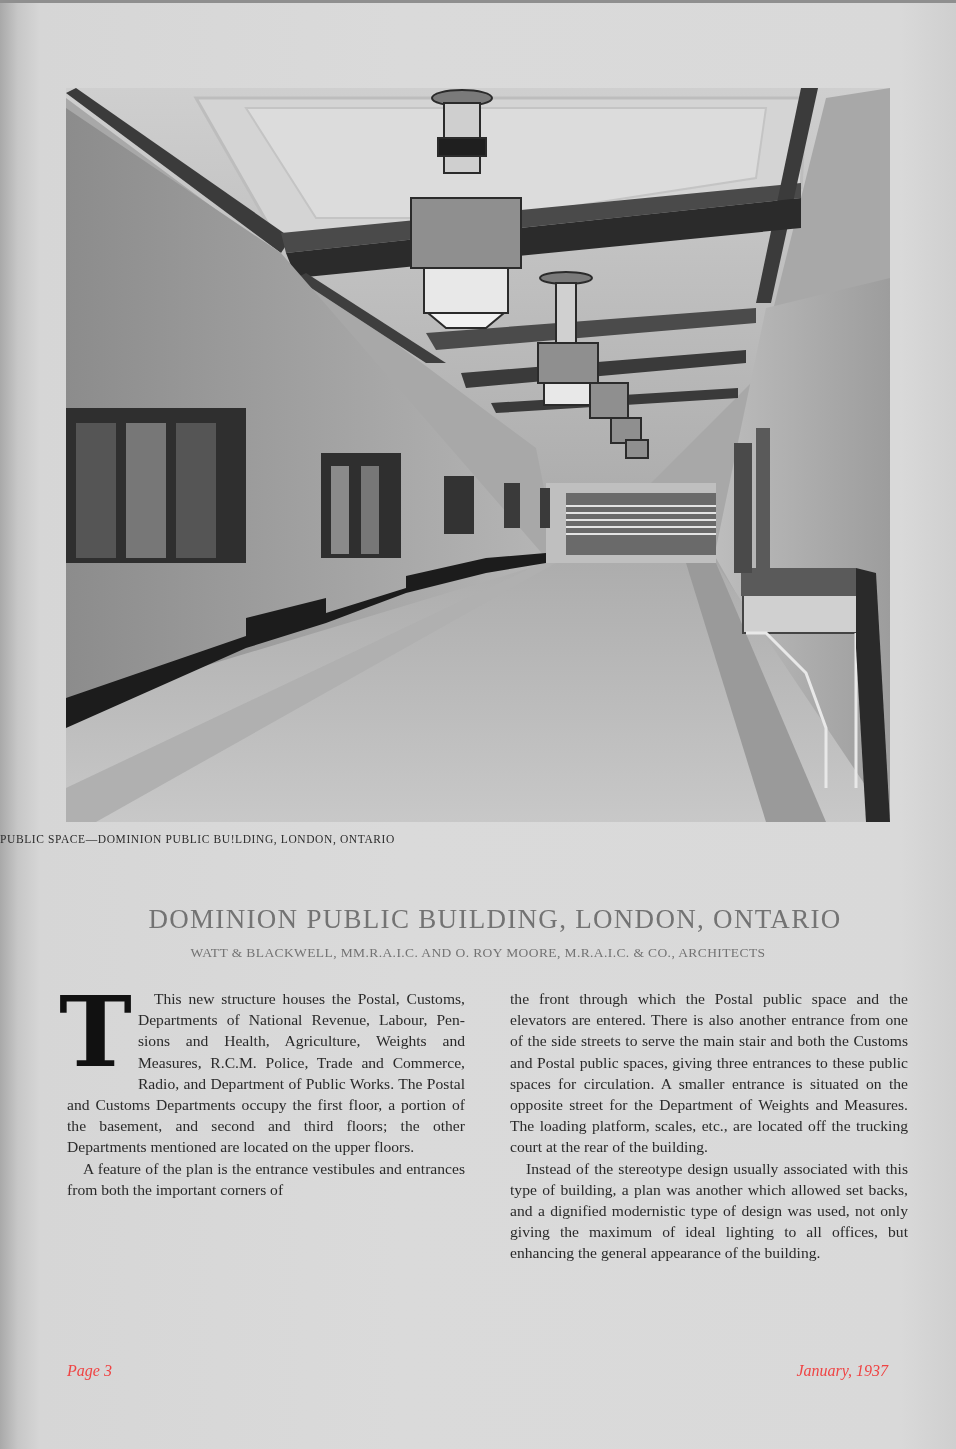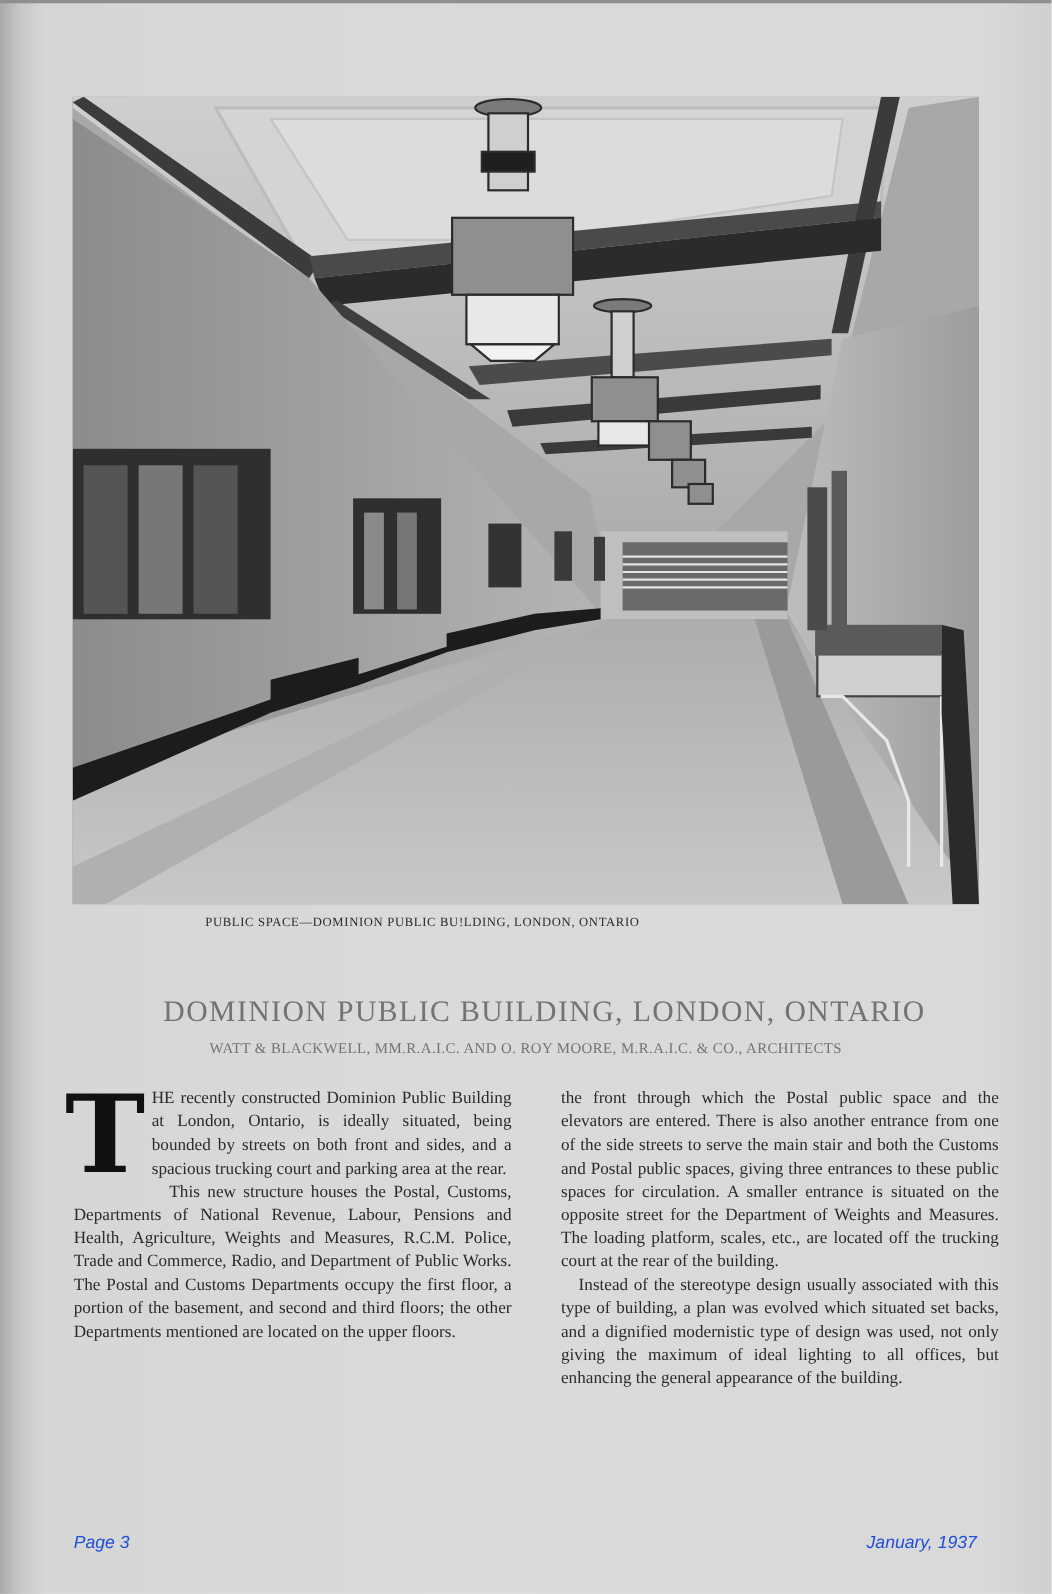--- a/index.html
+++ b/index.html
@@ -13,21 +13,21 @@
   .top-edge { position: absolute; left: 0; top: 0; width: 956px; height: 3px; background: #8f8f8f; }
 
   
   .photo {
     position: absolute; left: 66px; top: 88px; width: 824px; height: 734px;
     overflow: hidden; background: #9a9a9a;
   }
   .photo svg { display: block; width: 100%; height: 100%; }
 
   .caption {
-    position: absolute; left: 0; width: 768px; top: 833px; text-align: center;
+    position: absolute; left: 0; width: 768px; top: 833px; 
     font-family: "Liberation Serif", serif; font-size: 11.5px; letter-spacing: 0.6px; color: #2b2b2b;
   }
   .title {
     position: absolute; left: 0; width: 956px; top: 904px; text-align: center;
     font-family: "Liberation Serif", serif; font-size: 27px; letter-spacing: 1.3px; color: #737373; padding-left: 17px;
   }
   .subtitle {
     position: absolute; left: 0; width: 956px; top: 945px; text-align: center;
     font-family: "Liberation Serif", serif; font-size: 13.5px; letter-spacing: 0.4px; color: #737373;
   }
@@ -39,22 +39,22 @@
   }
   .col.left { left: 67px; }
   .col.right { left: 490px; margin-left: 20px; }
   .col p { margin: 0; text-indent: 16px; }
   .col p.first { text-indent: 0; }
   .dropcap {
     float: left; font-family: "DejaVu Serif", serif; font-weight: bold;
     font-size: 98px; line-height: 80px; height: 84px; margin: 4px 6px 0 -8px; color: #111;
   }
   .folio {
-    position: absolute; top: 1394px; font-family: Liberation Sans, sans-serif;
-    font-style: italic; font-size: 16px; color: #1d4ed8;
+    position: absolute; top: 1362px; font-family: Liberation Serif, serif;
+    font-style: italic; font-size: 16px; color: #ef4444;
   }
   .folio.left { left: 67px; }
   .folio.right { right: 68px; text-align: center; }
 </style>
 </head>
 <body>
 
 <div class="top-edge"></div>
 
 <div class="photo">
@@ -151,24 +151,25 @@
   </svg>
 </div>
 
 <div class="caption">PUBLIC SPACE—DOMINION PUBLIC BU!LDING, LONDON, ONTARIO</div>
 
 <div class="title">DOMINION PUBLIC BUILDING, LONDON, ONTARIO</div>
 <div class="subtitle">WATT &amp; BLACKWELL, MM.R.A.I.C. AND O. ROY MOORE, M.R.A.I.C. &amp; CO., ARCHITECTS</div>
 
 <div class="col left">
   <p class="first">
-    <span class="dropcap">T</span><span>HE recently constructed Dominion Public Building at London, Ontario, is ideally situated, being bounded by streets on both front and sides, and a spacious trucking court and parking area at the rear.</span>
+    <span class="dropcap">T</span>
   </p>
   <p>This new structure houses the Postal, Customs, Departments of National Revenue, Labour, Pen­sions and Health, Agriculture, Weights and Measures, R.C.M. Police, Trade and Commerce, Radio, and Department of Public Works. The Postal and Customs Departments occupy the first floor, a portion of the basement, and second and third floors; the other Departments mentioned are located on the upper floors.</p>
+  <p>A feature of the plan is the entrance vestibules and entrances from both the important corners of</p>
 </div>
 
 <div class="col right">
   <p class="first">the front through which the Postal public space and the elevators are entered. There is also another entrance from one of the side streets to serve the main stair and both the Customs and Postal public spaces, giving three entrances to these public spaces for circulation. A smaller entrance is situ­ated on the opposite street for the Department of Weights and Measures. The loading platform, scales, etc., are located off the trucking court at the rear of the building.</p>
-  <p>Instead of the stereotype design usually associ­ated with this type of building, a plan was evolved which situated set backs, and a dignified modernistic type of design was used, not only giving the maxi­mum of ideal lighting to all offices, but enhancing the general appearance of the building.</p>
+  <p>Instead of the stereotype design usually associ­ated with this type of building, a plan was another which allowed set backs, and a dignified modernistic type of design was used, not only giving the maxi­mum of ideal lighting to all offices, but enhancing the general appearance of the building.</p>
 </div>
 
 <div class="folio left">Page 3</div>
 <div class="folio right">January, 1937</div>
 
 </body></html>

